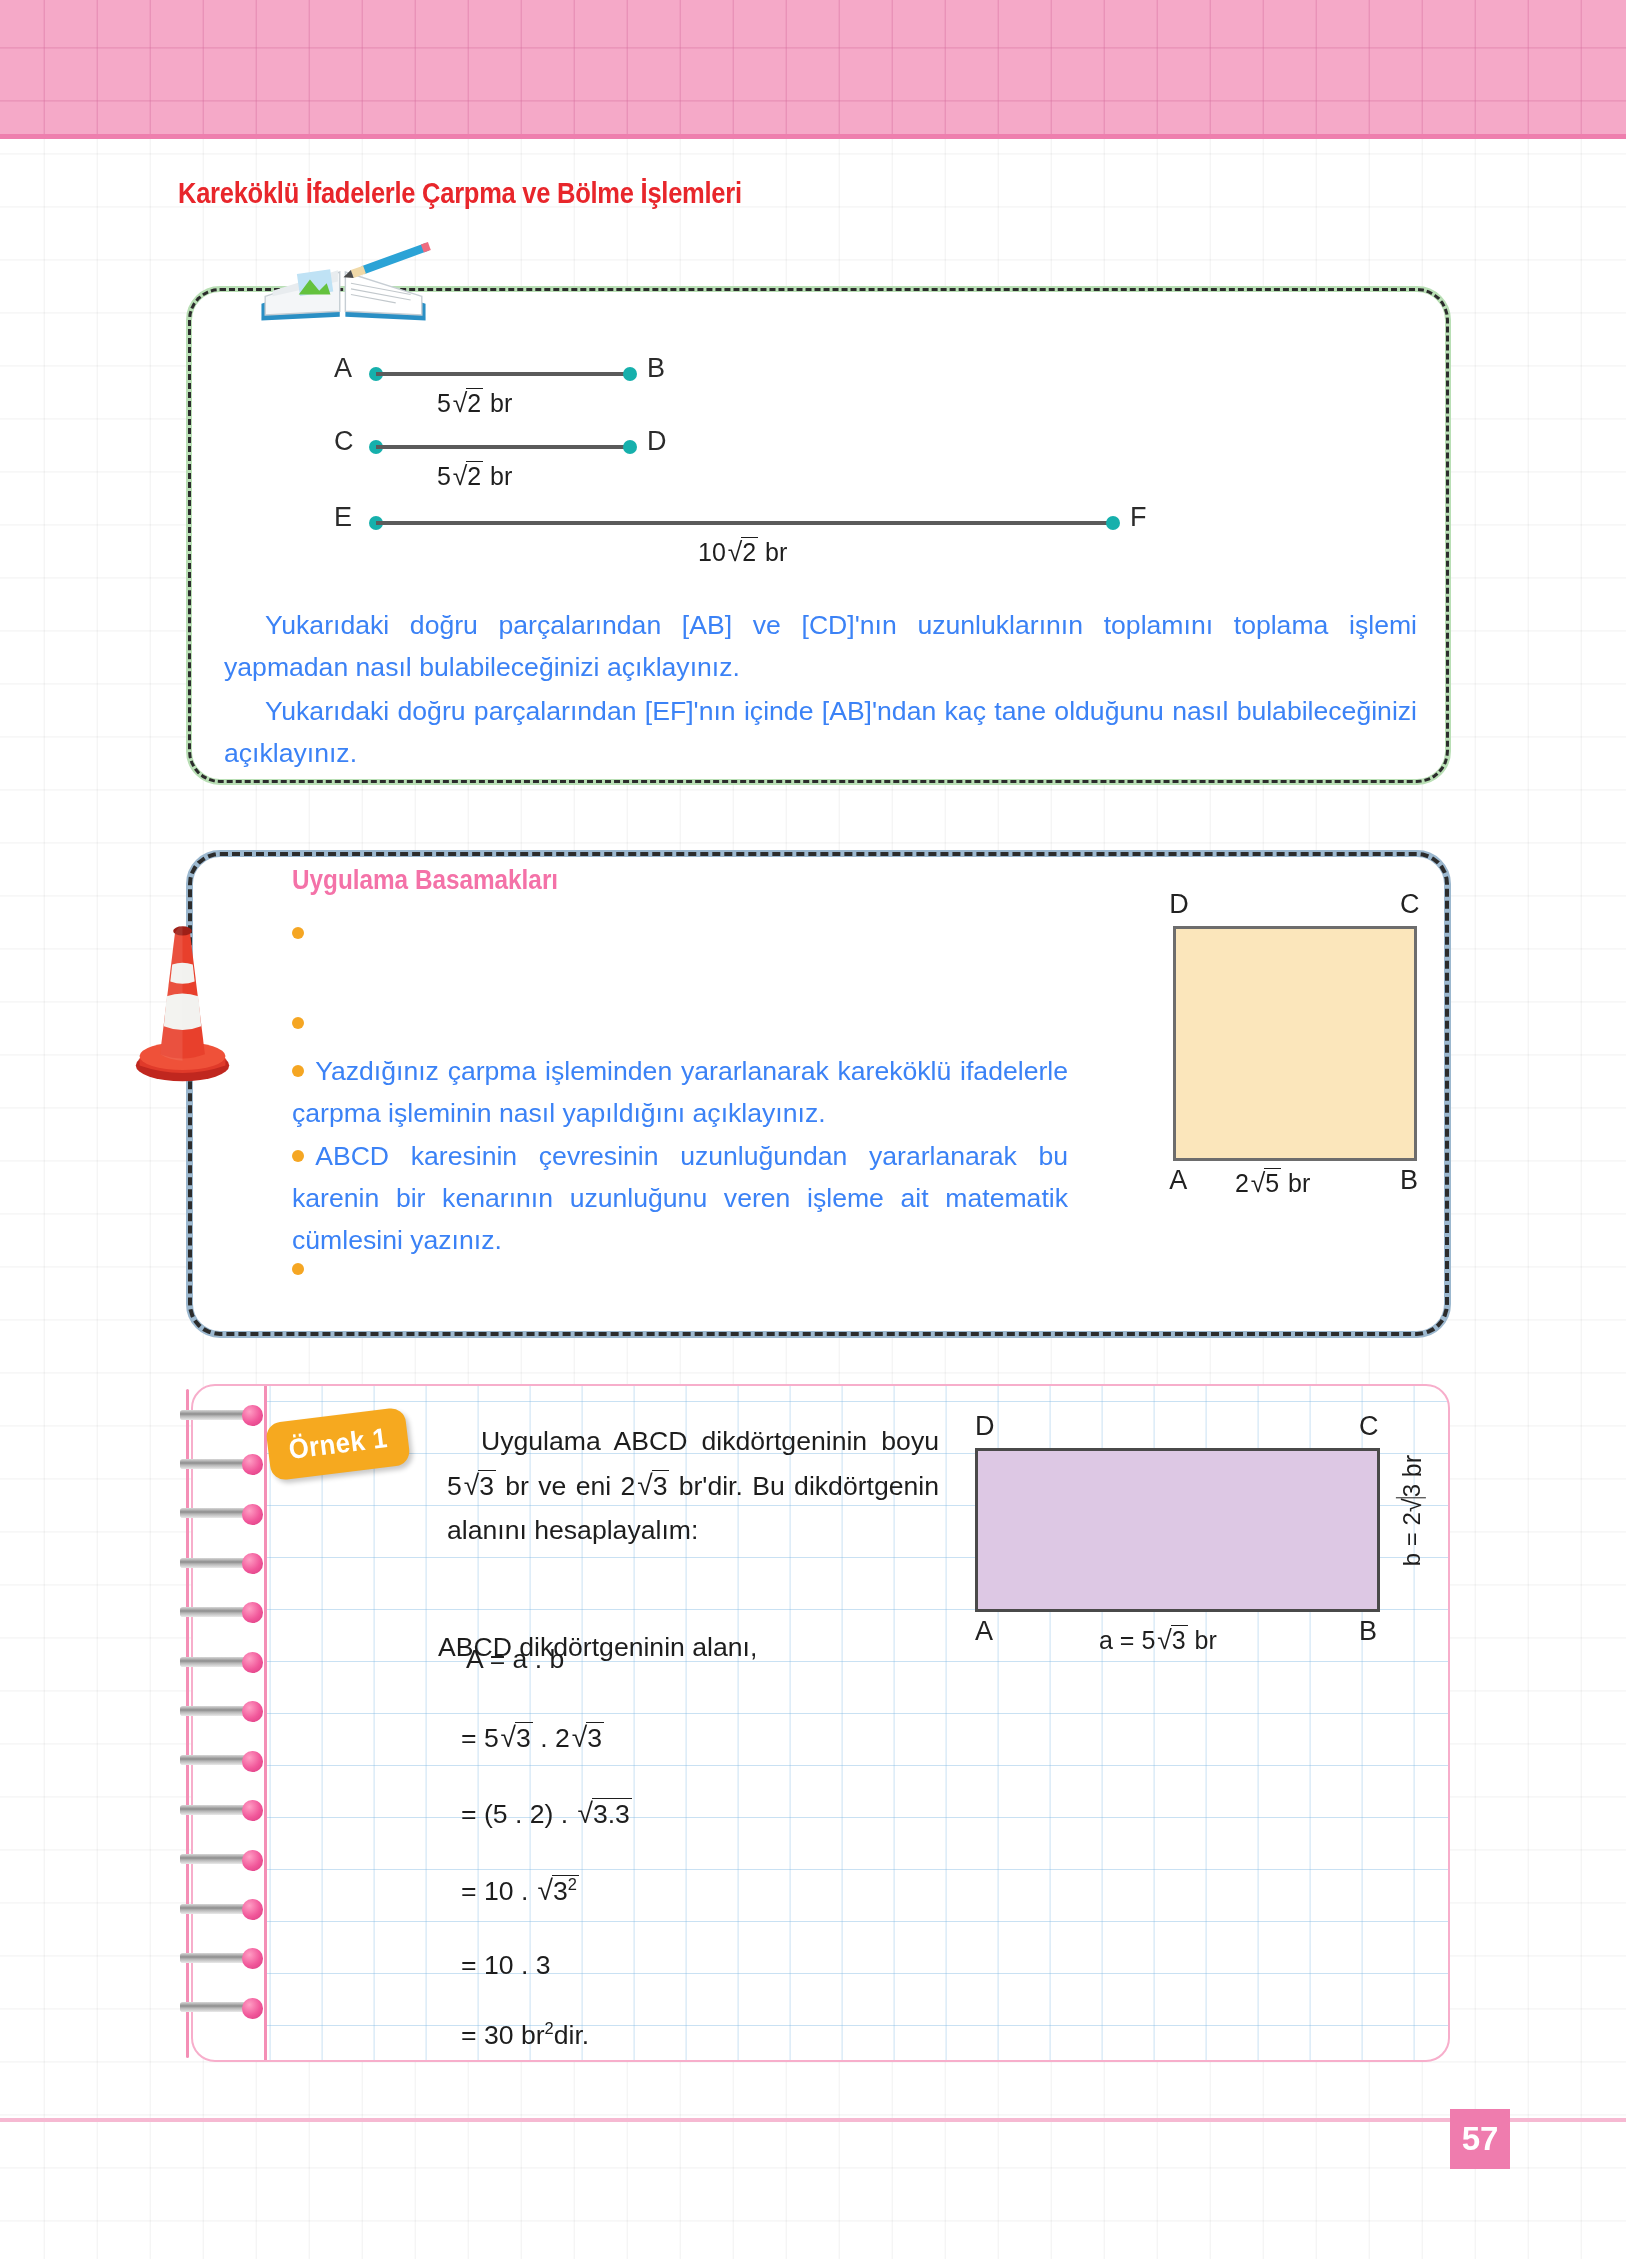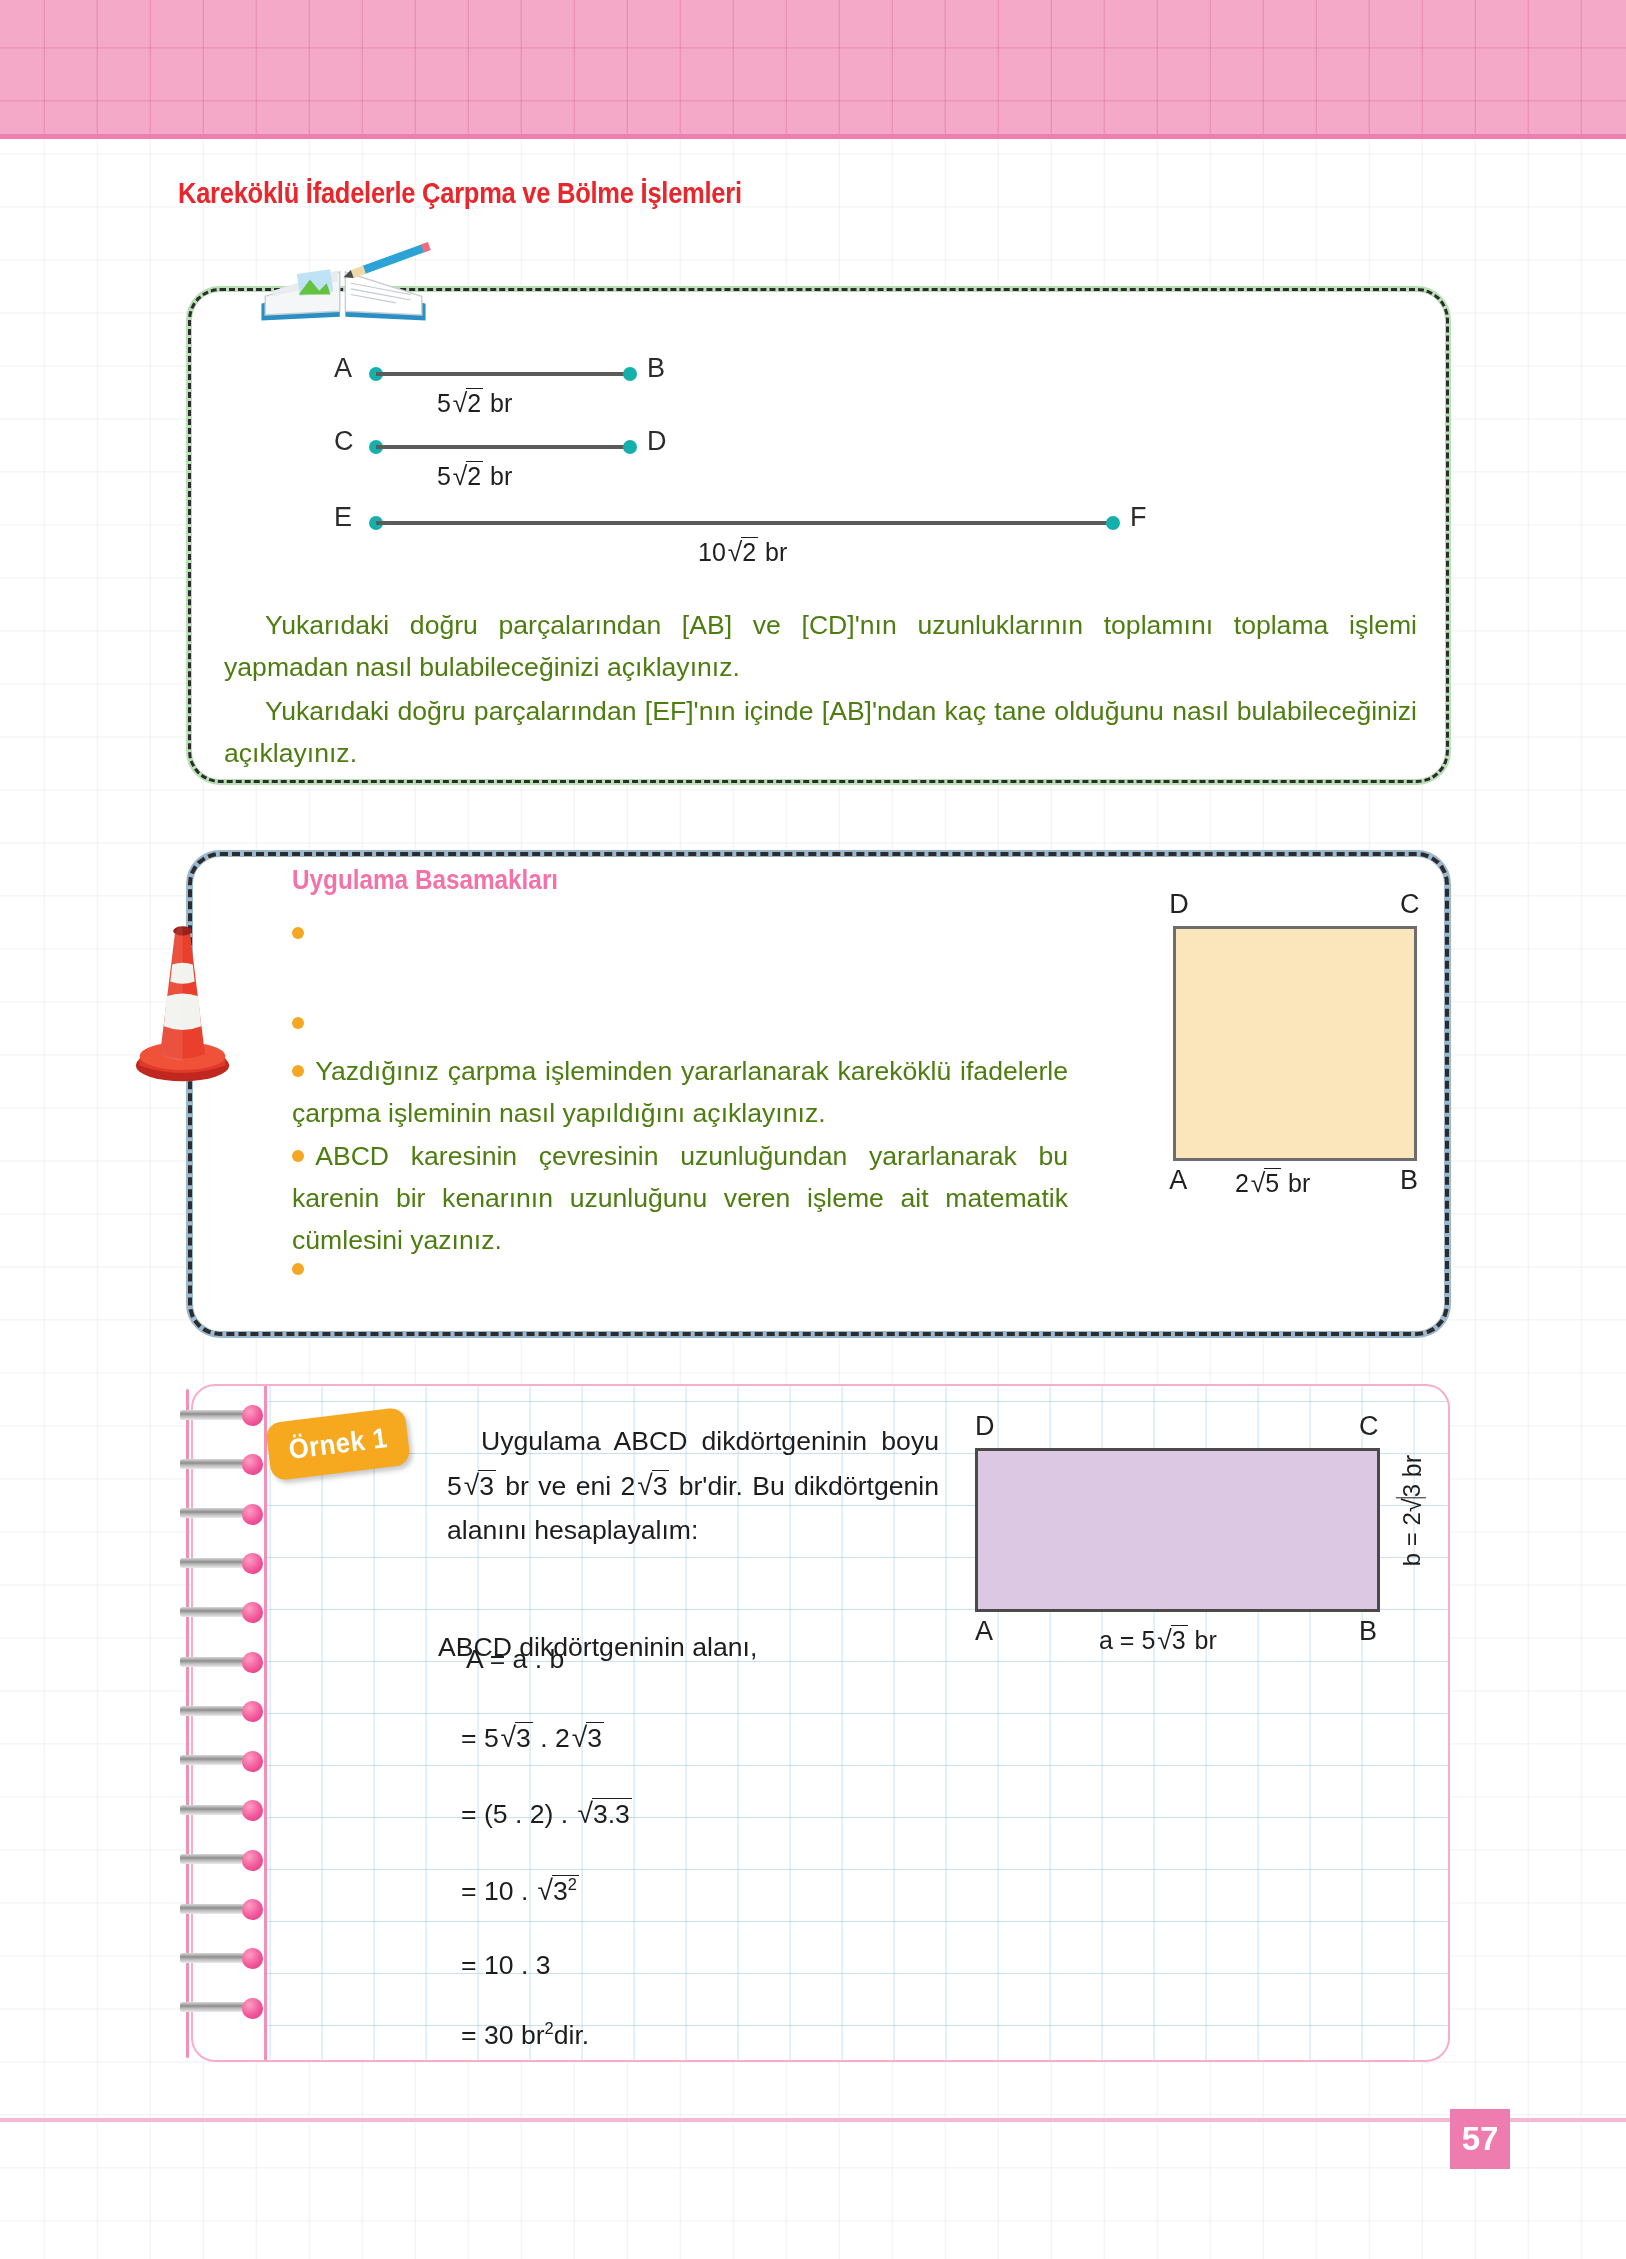--- a/index.html
+++ b/index.html
@@ -139,21 +139,21 @@
     border-top: 1.9px solid #1e1e1e;
     padding: 0 1.9px 0 0.9px;
     margin-left: -0.9px;
   }
 
   
   .para {
     position: absolute;
     font-size: 26.6px;
     line-height: 42px;
-    color: #4d7c0f;
+    color: #3b82f6;
     text-align: justify;
     text-justify: inter-word;
   }
   .para::first-line { }
   .indent { text-indent: 41px; }
 
   .br-tok { font-size: 25px; }
 
   
   #box-steps {

